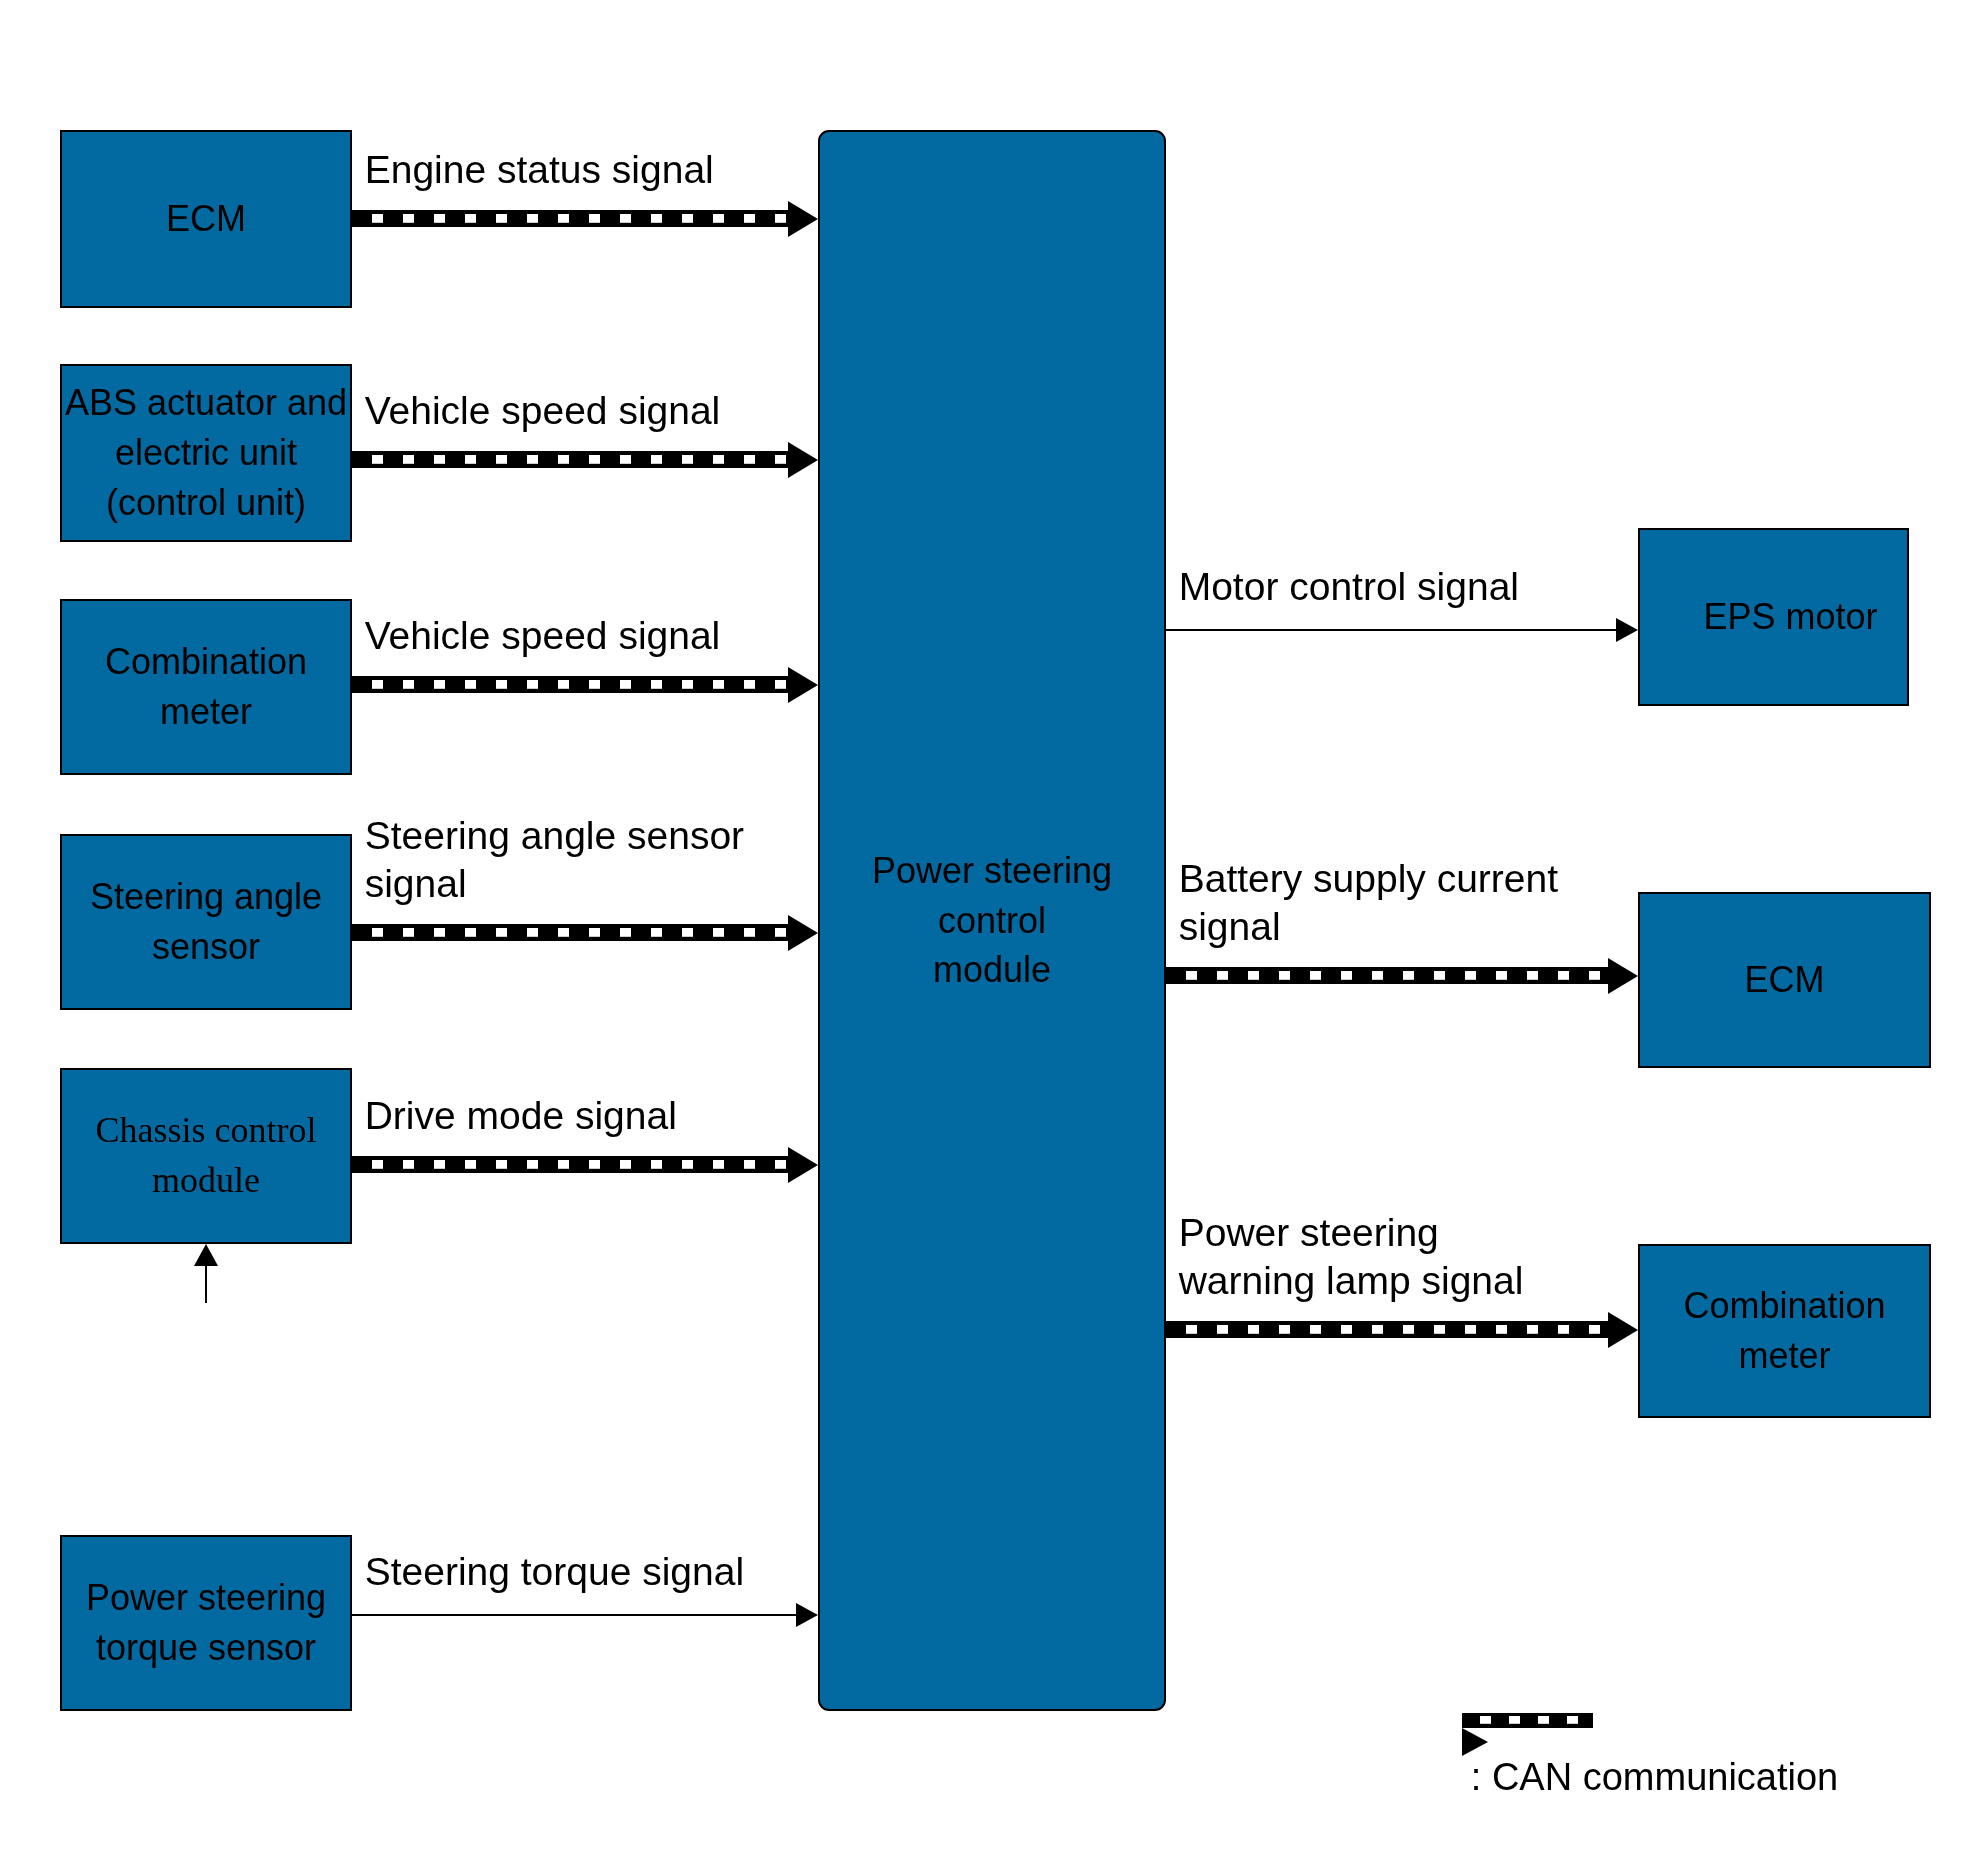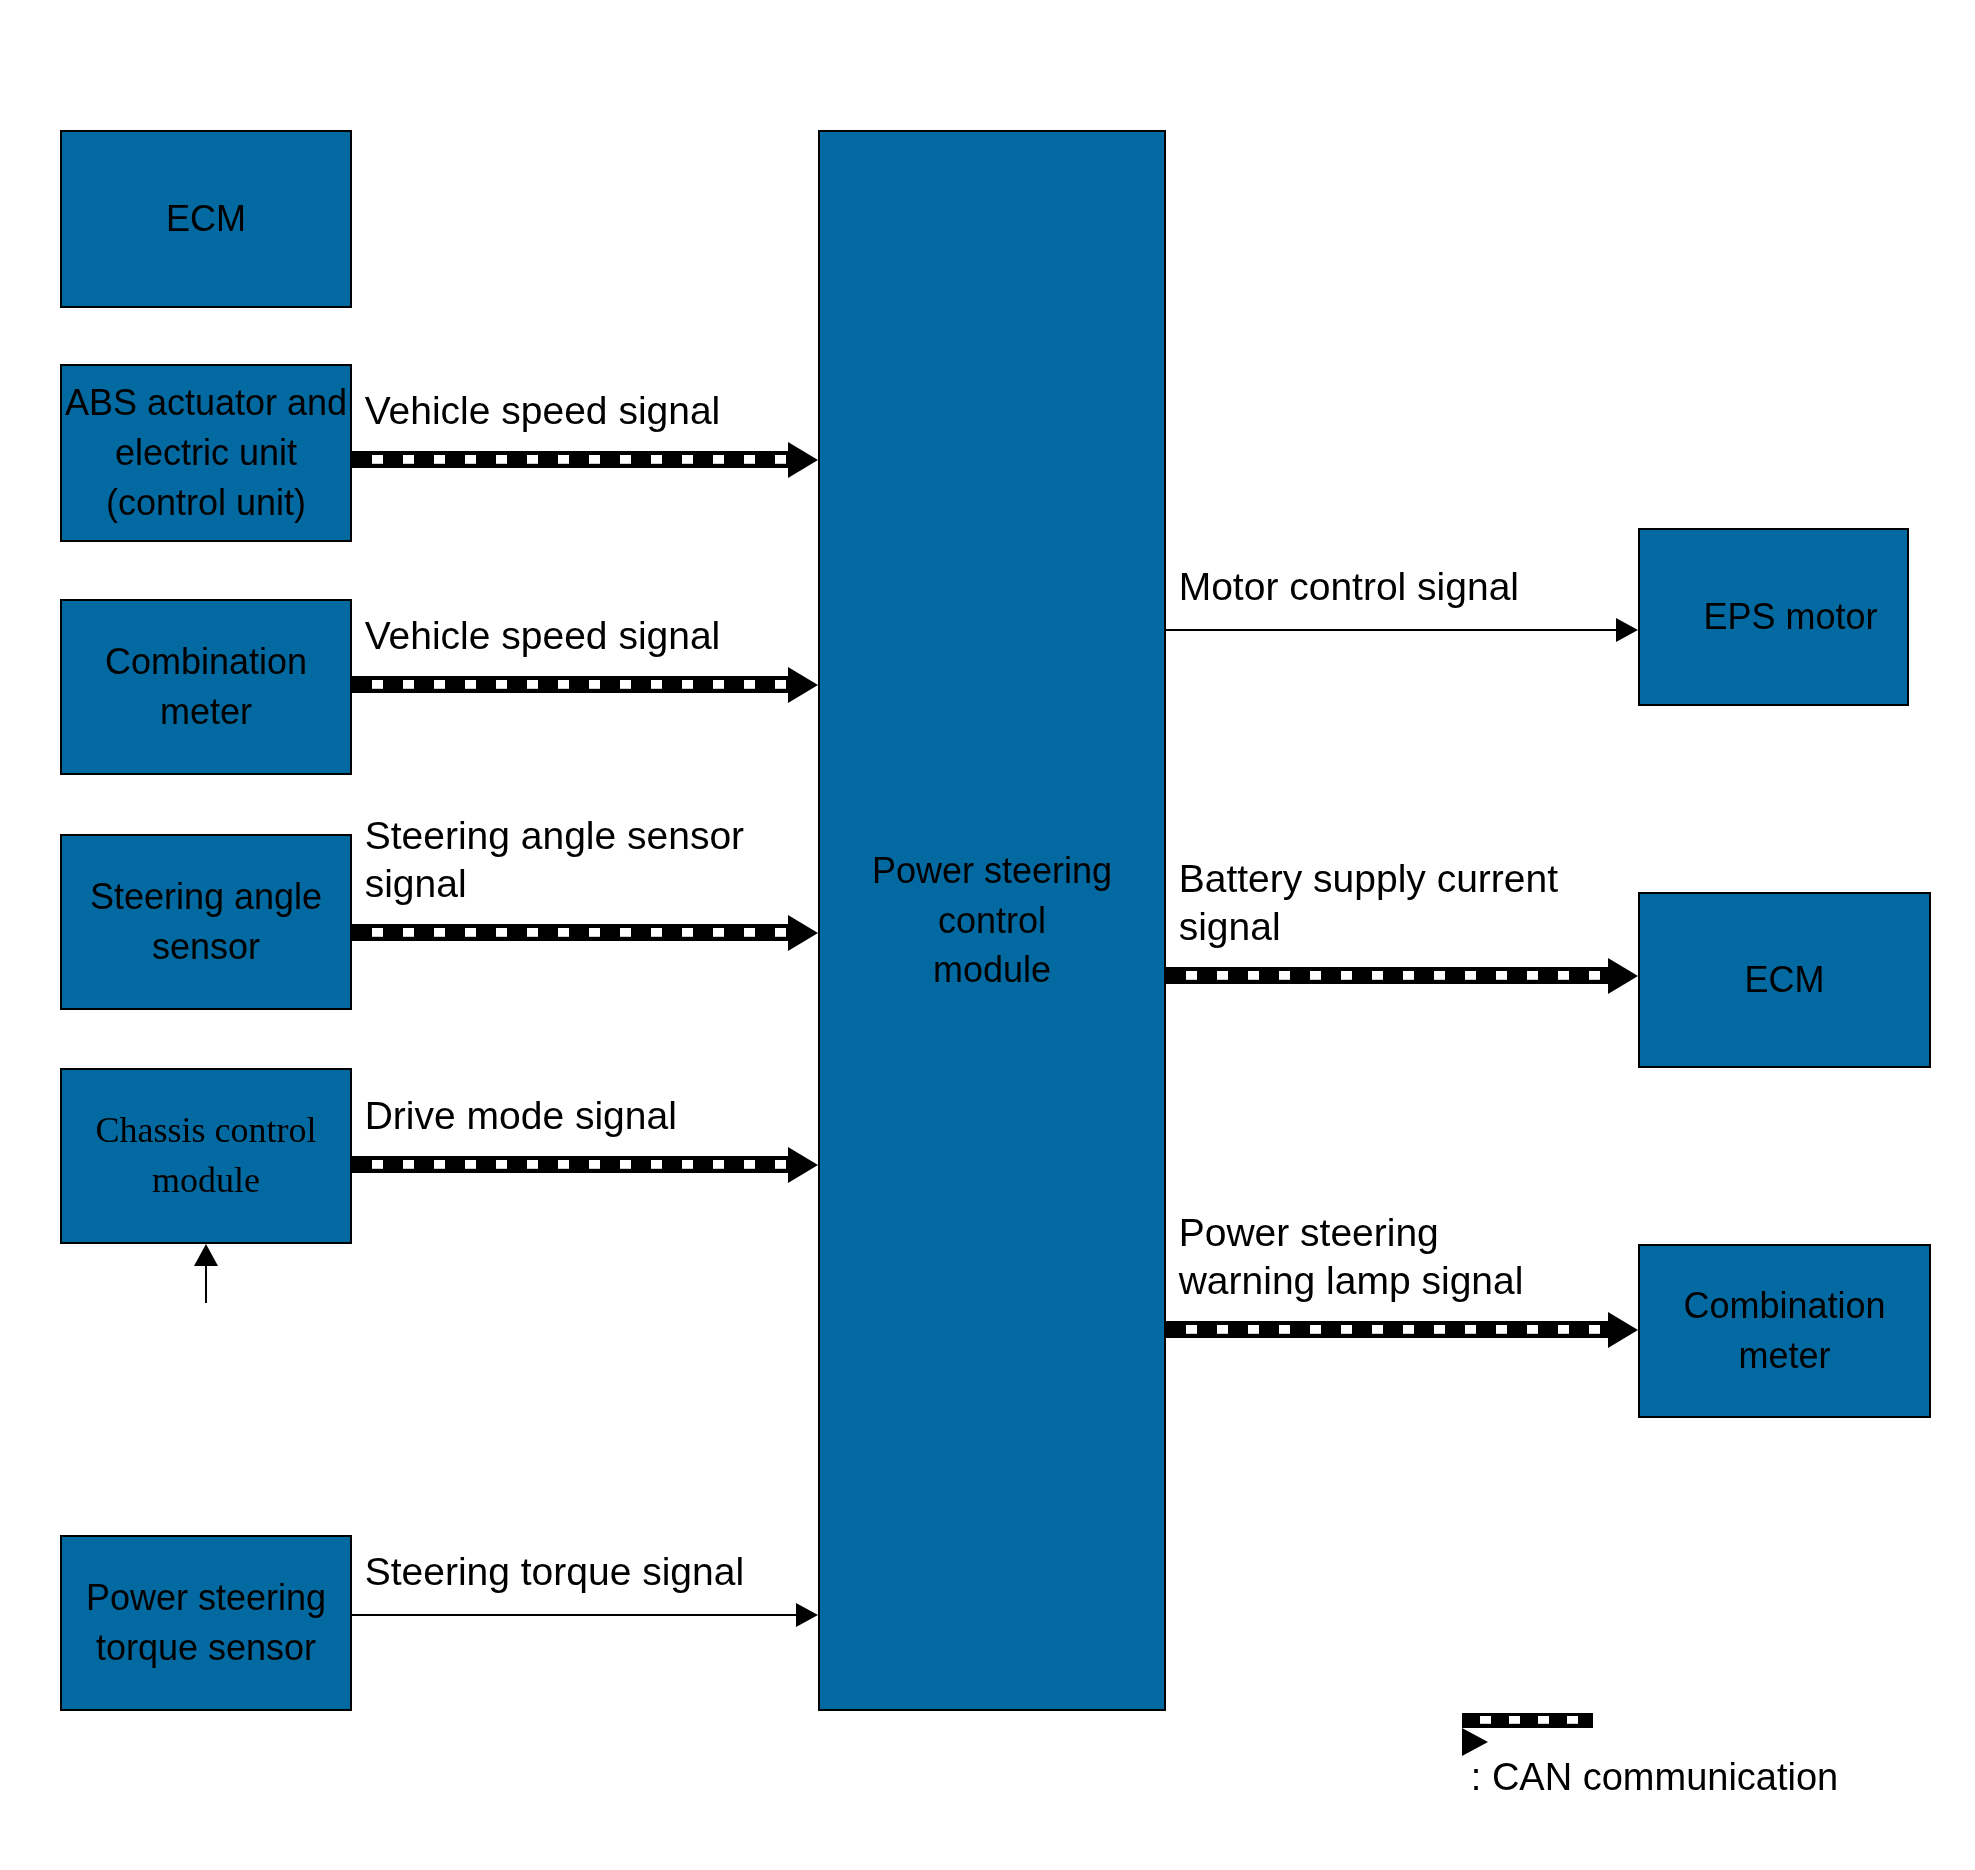--- a/index.html
+++ b/index.html
@@ -82,35 +82,40 @@
   </div>
   <div class="box" style="left:60px; top:1068px; width:292px; height:176px;font-family:Liberation Serif, serif;">
     <span>Chassis control
 module</span>
   </div>
   <div class="box" style="left:60px; top:1535px; width:292px; height:176px;">
     <span>Power steering
 torque sensor</span>
   </div>
 
-  <div class="box" style="left:818px; top:130px; width:348px; height:1581px;">
+  <div class="box" style="left:818px; top:130px; width:348px; height:1581px;border-radius:11px;">
     <span>Power steering control
 module</span>
   </div>
 
   <div class="box" style="left:1638px; top:528px; width:271px; height:178px;padding-left:34px;">
     <span>EPS motor</span>
   </div>
   <div class="box" style="left:1638px; top:892px; width:293px; height:176px;">
     <span>ECM</span>
   </div>
   <div class="box" style="left:1638px; top:1244px; width:293px; height:174px;">
     <span>Combination meter</span>
   </div>
 
+  <div class="h-conn" style="left:352px; top:200px; width:466px; height:37px;">
+    <span class="sig-label">Engine status signal</span>
+    <div class="can-line"></div>
+    <div class="can-head"></div>
+  </div>
 
   <div class="h-conn" style="left:352px; top:441px; width:466px; height:37px;">
     <span class="sig-label">Vehicle speed signal</span>
     <div class="can-line"></div>
     <div class="can-head"></div>
   </div>
 
   <div class="h-conn" style="left:352px; top:666px; width:466px; height:37px;">
     <span class="sig-label">Vehicle speed signal</span>
     <div class="can-line"></div>

